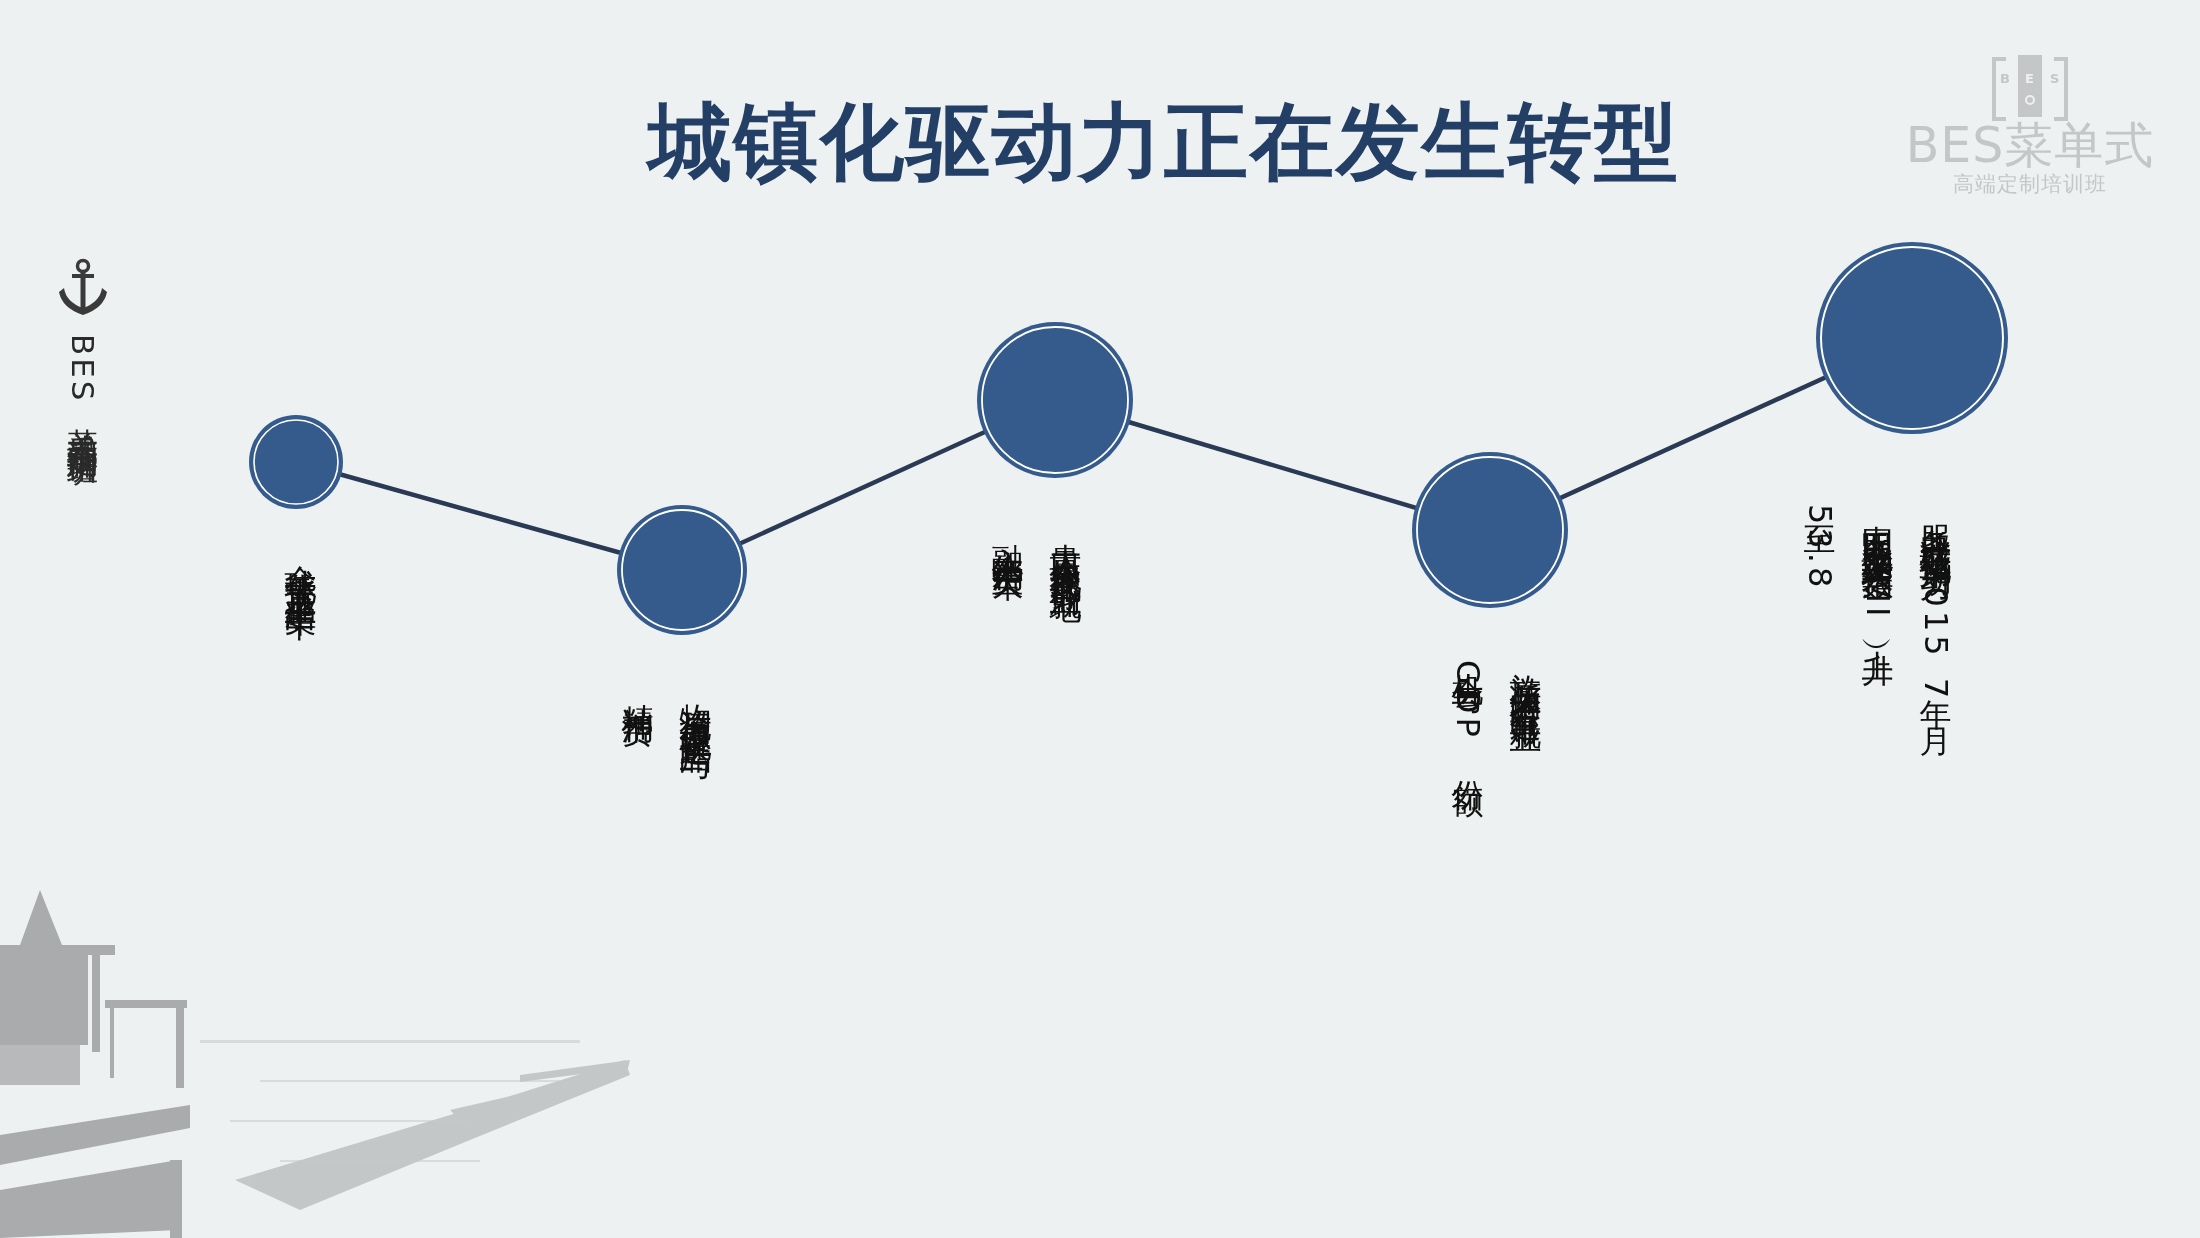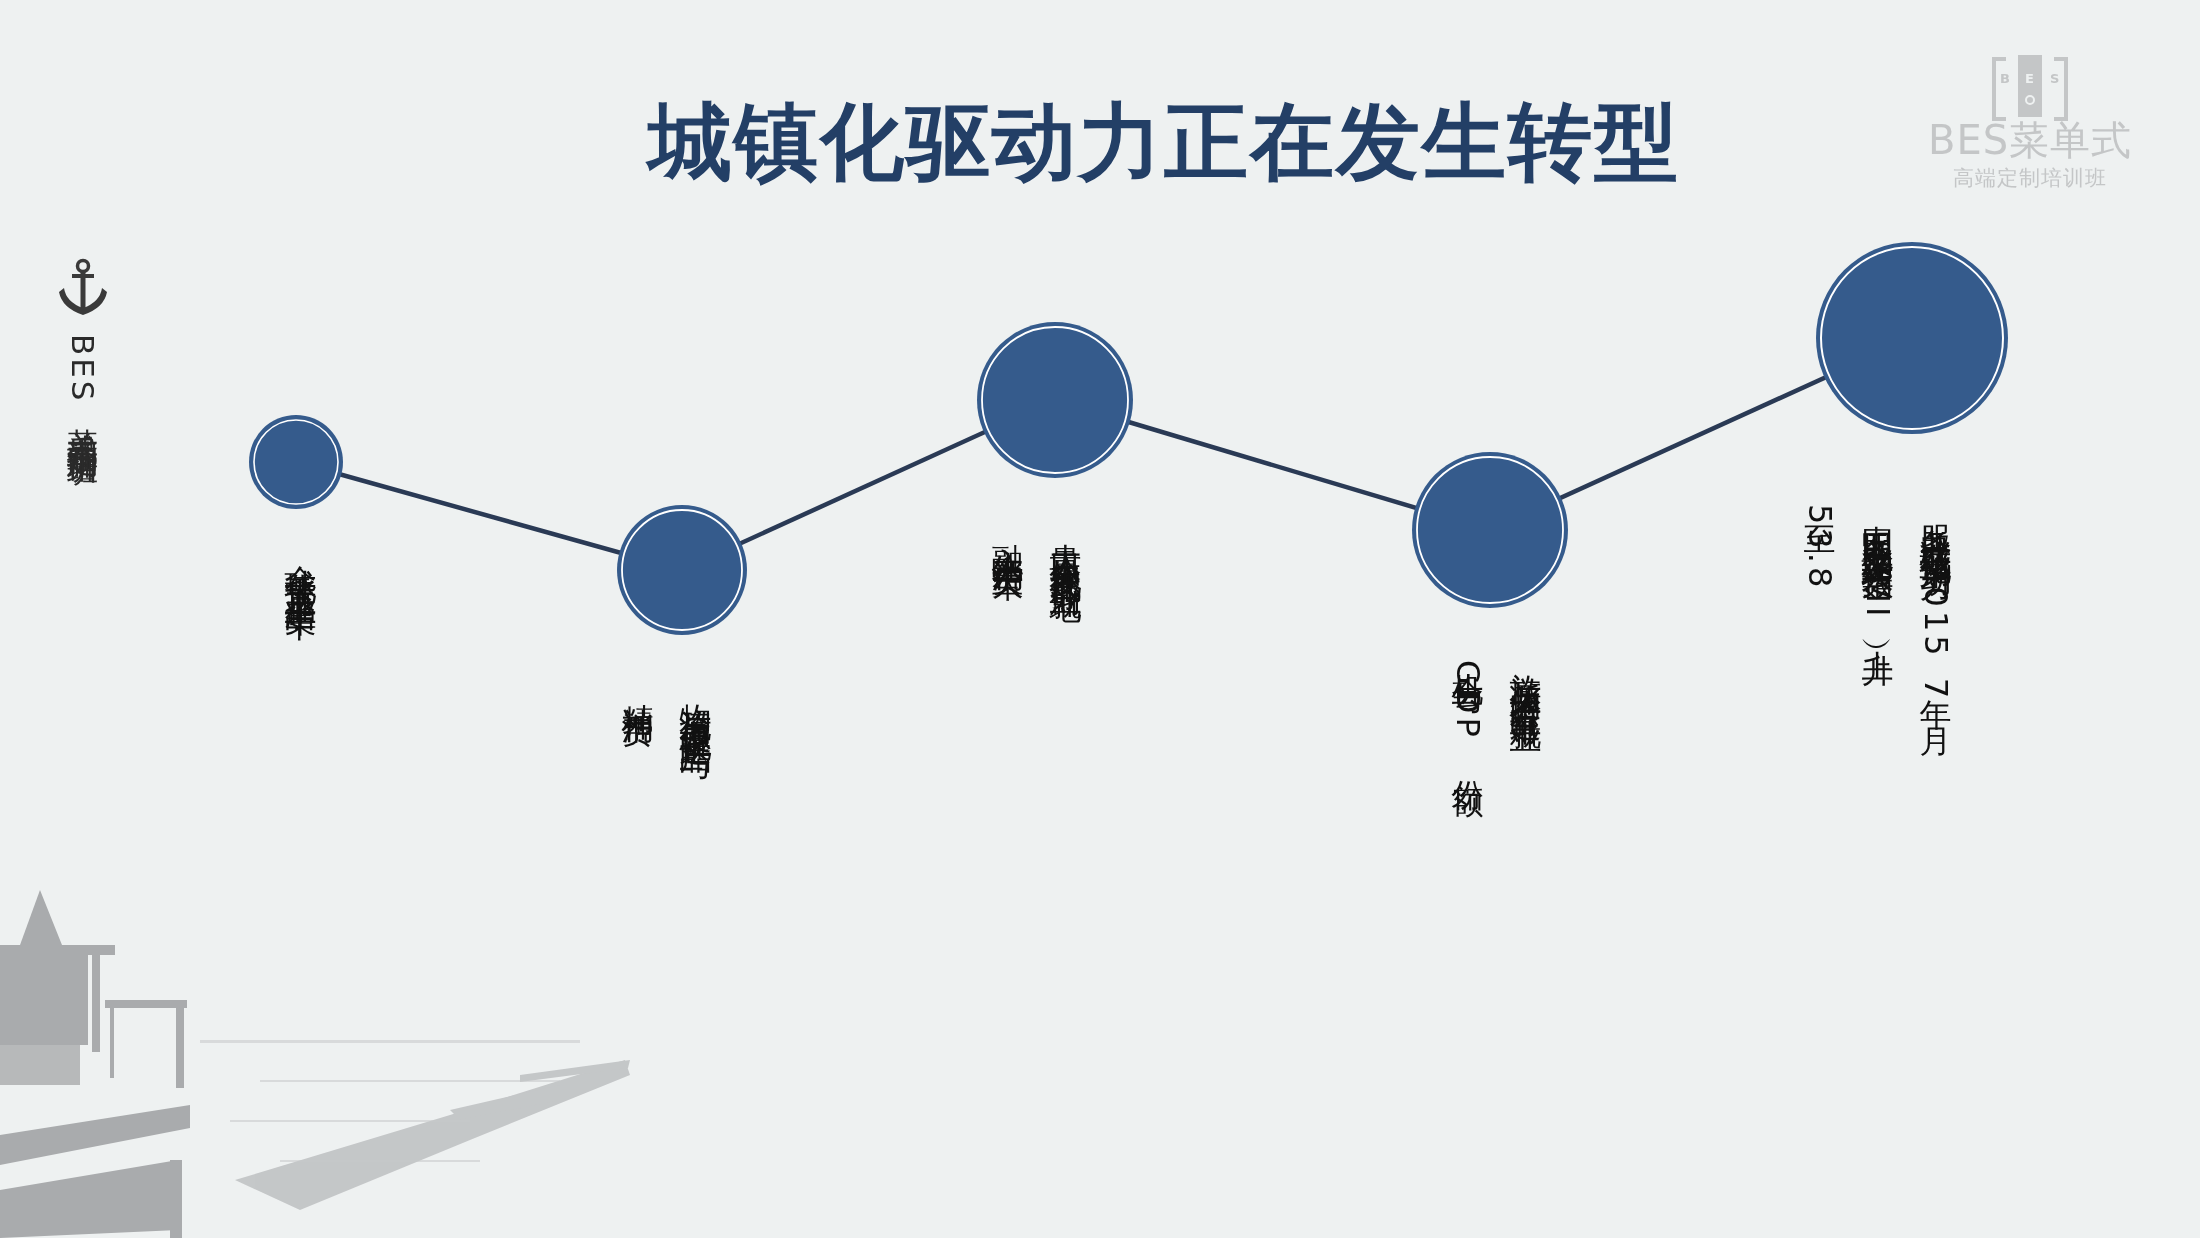--- a/index.html
+++ b/index.html
@@ -16,21 +16,21 @@
     .logo { position:absolute; left:1900px; top:55px; width:260px; height:170px; color:#c4c6c7; text-align:center; }
     .logo-mark { position:relative; margin:0 auto; width:76px; height:62px; }
     .logo-mark .bracket-l, .logo-mark .bracket-r {
       position:absolute; top:2px; width:10px; height:56px; border:4px solid #c4c6c7;
     }
     .logo-mark .bracket-l { left:0; border-right:none; }
     .logo-mark .bracket-r { right:0; border-left:none; }
     .logo-mark .mid { position:absolute; left:26px; top:0; width:24px; height:62px; background:#c4c6c7; }
     .logo-mark .mid::after { content:""; position:absolute; left:7px; top:40px; width:6px; height:6px; border:2px solid #eef1f1; border-radius:50%; }
     .logo-mark .ch { position:absolute; top:16px; font-size:13px; color:#c4c6c7; font-weight:bold; }
-    .logo-brand { font-size:40px; line-height:46px; letter-spacing:1px; }
+    .logo-brand { font-size:49px; line-height:46px; margin-top:6px; letter-spacing:1px; }
     .logo-sub { font-size:21px; line-height:30px; letter-spacing:1px; }
 
     .anchor { position:absolute; left:56px; top:258px; width:54px; height:58px; }
     .side-brand {
       position:absolute; left:66px; top:334px; writing-mode:vertical-rl;
       font-size:31px; line-height:34px; color:#2a2a2a; letter-spacing:3px;
     }
 
     .timeline { position:absolute; left:0; top:0; width:2200px; height:1238px; }
 

